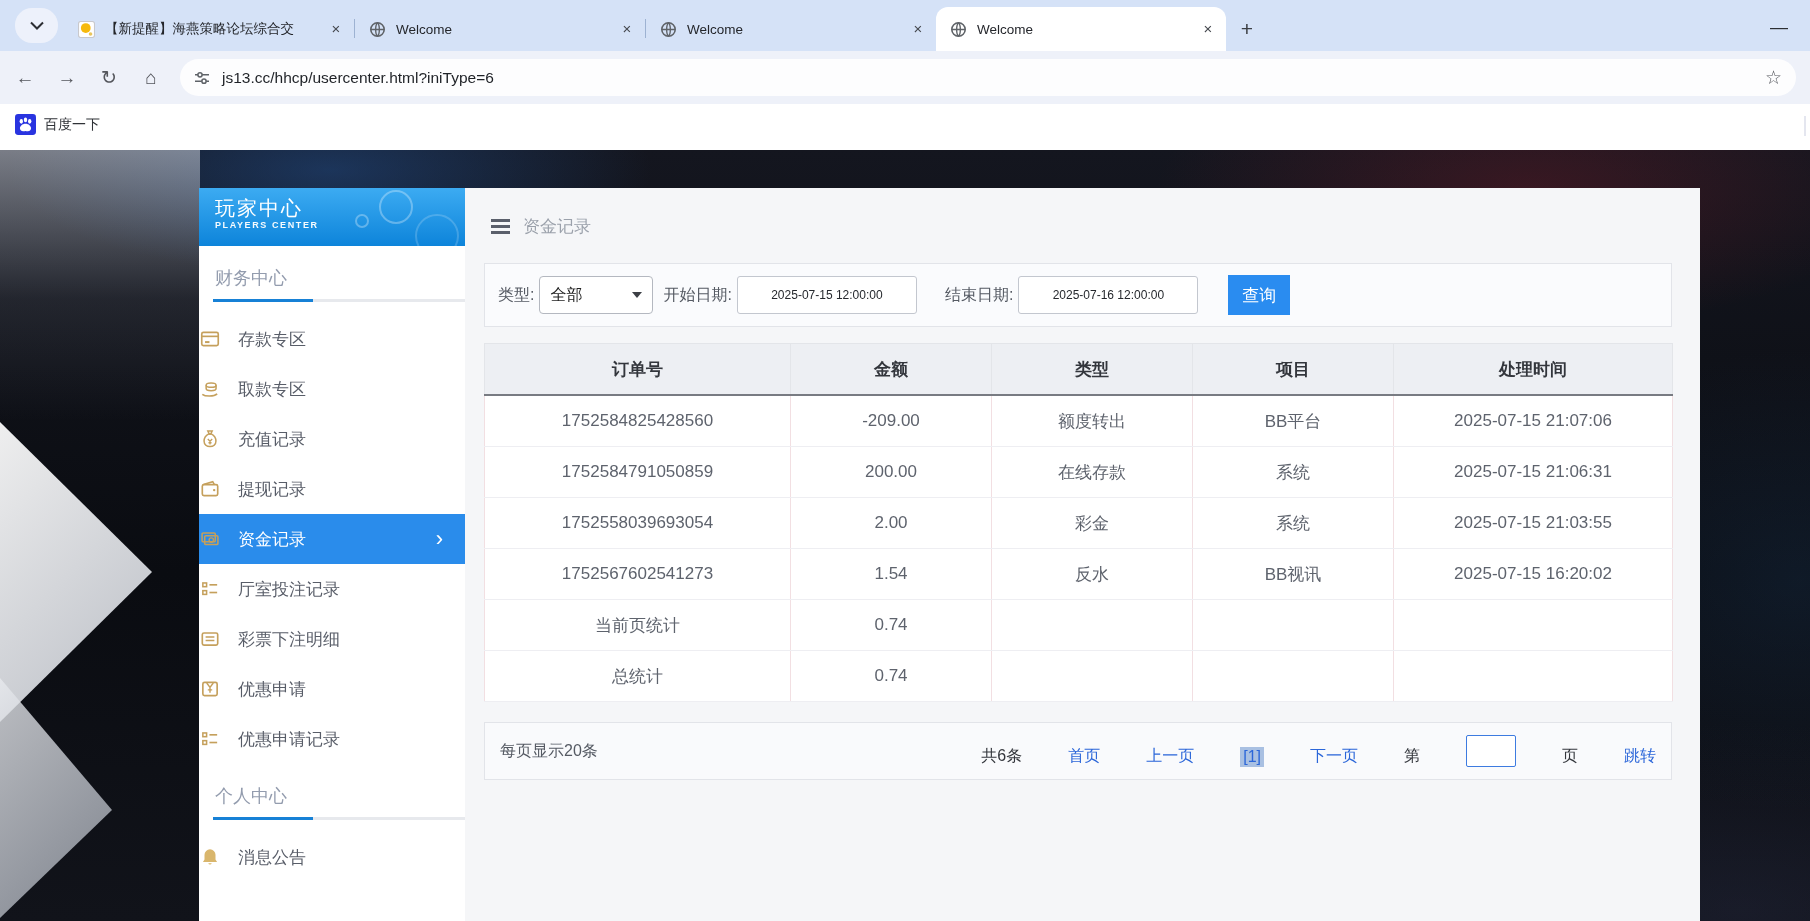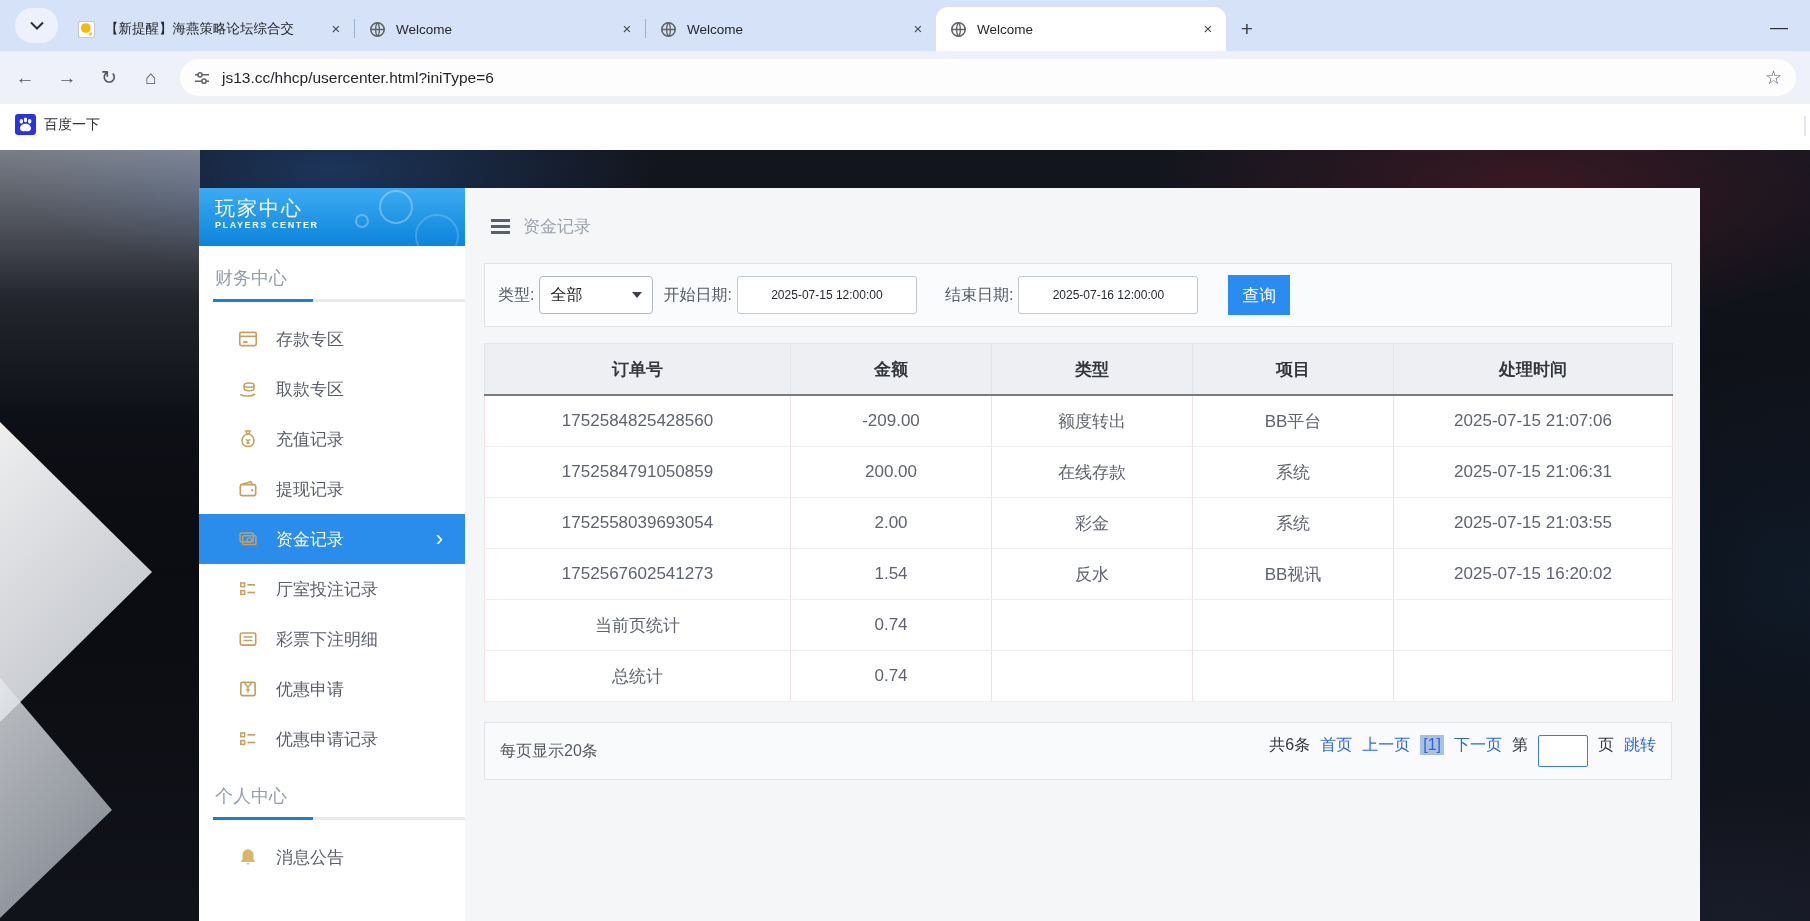--- a/index.html
+++ b/index.html
@@ -60,21 +60,21 @@
   .sb-sub{color:rgba(255,255,255,.96);font-size:9px;letter-spacing:1.6px;font-weight:bold;}
   .bub1,.bub2,.bub3{position:absolute;border:2px solid rgba(255,255,255,.30);border-radius:50%;}
   .bub1{width:30px;height:30px;right:52px;top:2px;}
   .bub2{width:40px;height:40px;right:6px;top:26px;border-color:rgba(255,255,255,.18);}
   .bub3{width:10px;height:10px;right:96px;top:26px;}
   .sb-sec{padding:20px 0 0 16px;}
   .sb-sec-label{font-size:18px;color:#939cae;padding-bottom:9px;}
   .sb-line{position:relative;height:3px;margin-left:14px;background:#e7e9ed;}
   .sb-line i{position:absolute;left:0;top:0;height:3px;width:100px;background:#1781d6;display:block;}
   .sb-items{padding-top:12px;}
-  .sb-item{height:50px;display:flex;align-items:center;padding-left:38px;position:relative;}
+  .sb-item{height:50px;display:flex;align-items:center;position:relative;}
   .sb-item .ic{width:22px;height:22px;margin-right:17px;flex:none;}
   .sb-item .lbl{font-size:17px;color:#585d68;}
   .sb-item.active{background:#2a8ceb;}
   .sb-item.active .lbl{color:#fff;}
   .sb-item.active .chev{position:absolute;right:22px;color:#fff;font-size:22px;line-height:1;}
 
   
   .mainpanel{position:absolute;left:465px;top:38px;width:1235px;bottom:0;background:#f5f6f8;overflow:hidden;}
   .m-header{display:flex;align-items:center;padding:28px 0 0 26px;height:20px;}
   .burger{width:19px;height:3px;background:#5a5f6b;position:relative;flex:none;}
@@ -99,21 +99,21 @@
   table.grid{margin:16px 28px 0 19px;border-collapse:collapse;width:1188px;background:#fff;table-layout:fixed;}
   table.grid th{height:48px;background:#edeff3;font-size:17px;color:#33363c;font-weight:bold;
     border:1px solid #e3e5e9;border-bottom:2px solid #787b82;}
   table.grid td{height:48px;font-size:17px;color:#5e636d;text-align:center;
     border-left:1px solid #f2dfe2;border-right:1px solid #f2dfe2;border-bottom:1px solid #eeeef2;}
   table.grid{border:1px solid #e3e5e9;}
 
   .pgbar{margin:20px 28px 0 19px;height:58px;border:1px solid #e2e4e9;background:#f9fafc;
     display:flex;align-items:center;justify-content:space-between;padding:0 15px;
     font-size:16px;color:#555a63;box-sizing:border-box;}
-  .pg-right{display:flex;align-items:flex-start;}
+  .pg-right{display:flex;align-items:flex-end;gap:36px;}
   .pg-right>*{margin-left:10px;}
   .pg-total{color:#33363c;}
   .pg-link{color:#2b66d9;cursor:pointer;}
   .pg-cur{color:#2b66d9;background:#a9c0e2;padding:1px 3px;}
   .pg-txt{color:#33363c;}
   .pg-input{width:44px;height:28px;border:1px solid #3d7be0;border-radius:2px;background:#fff;}
 </style>
 </head>
 <body>
 

